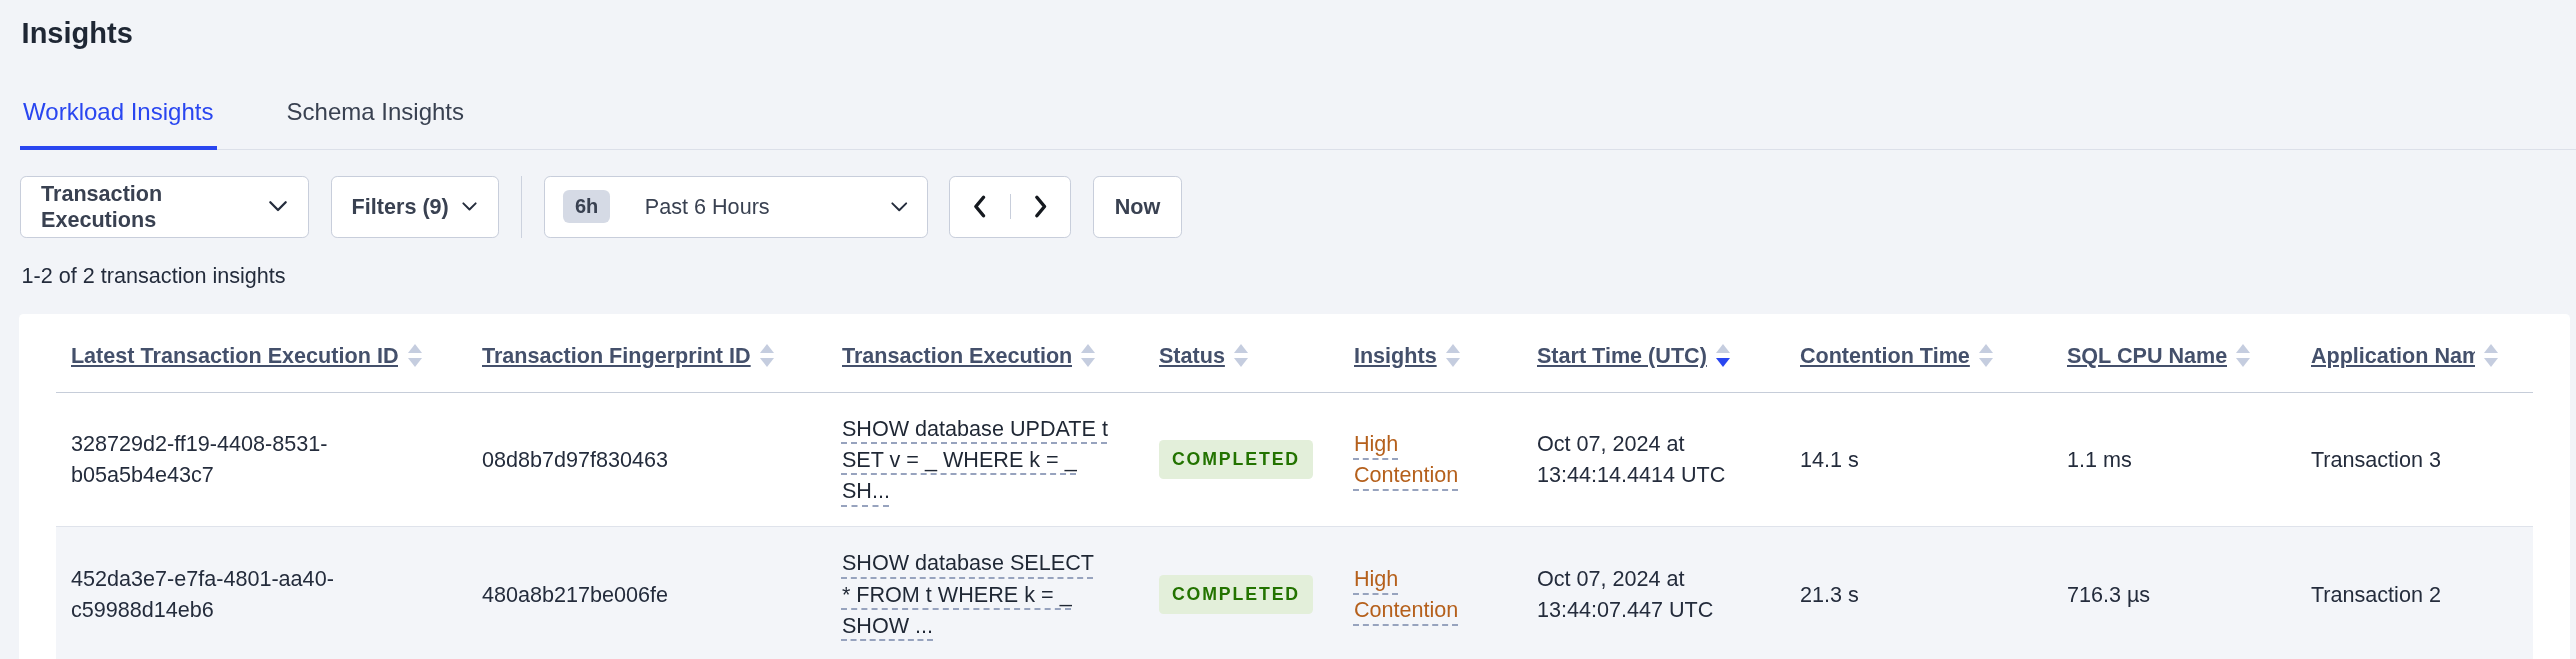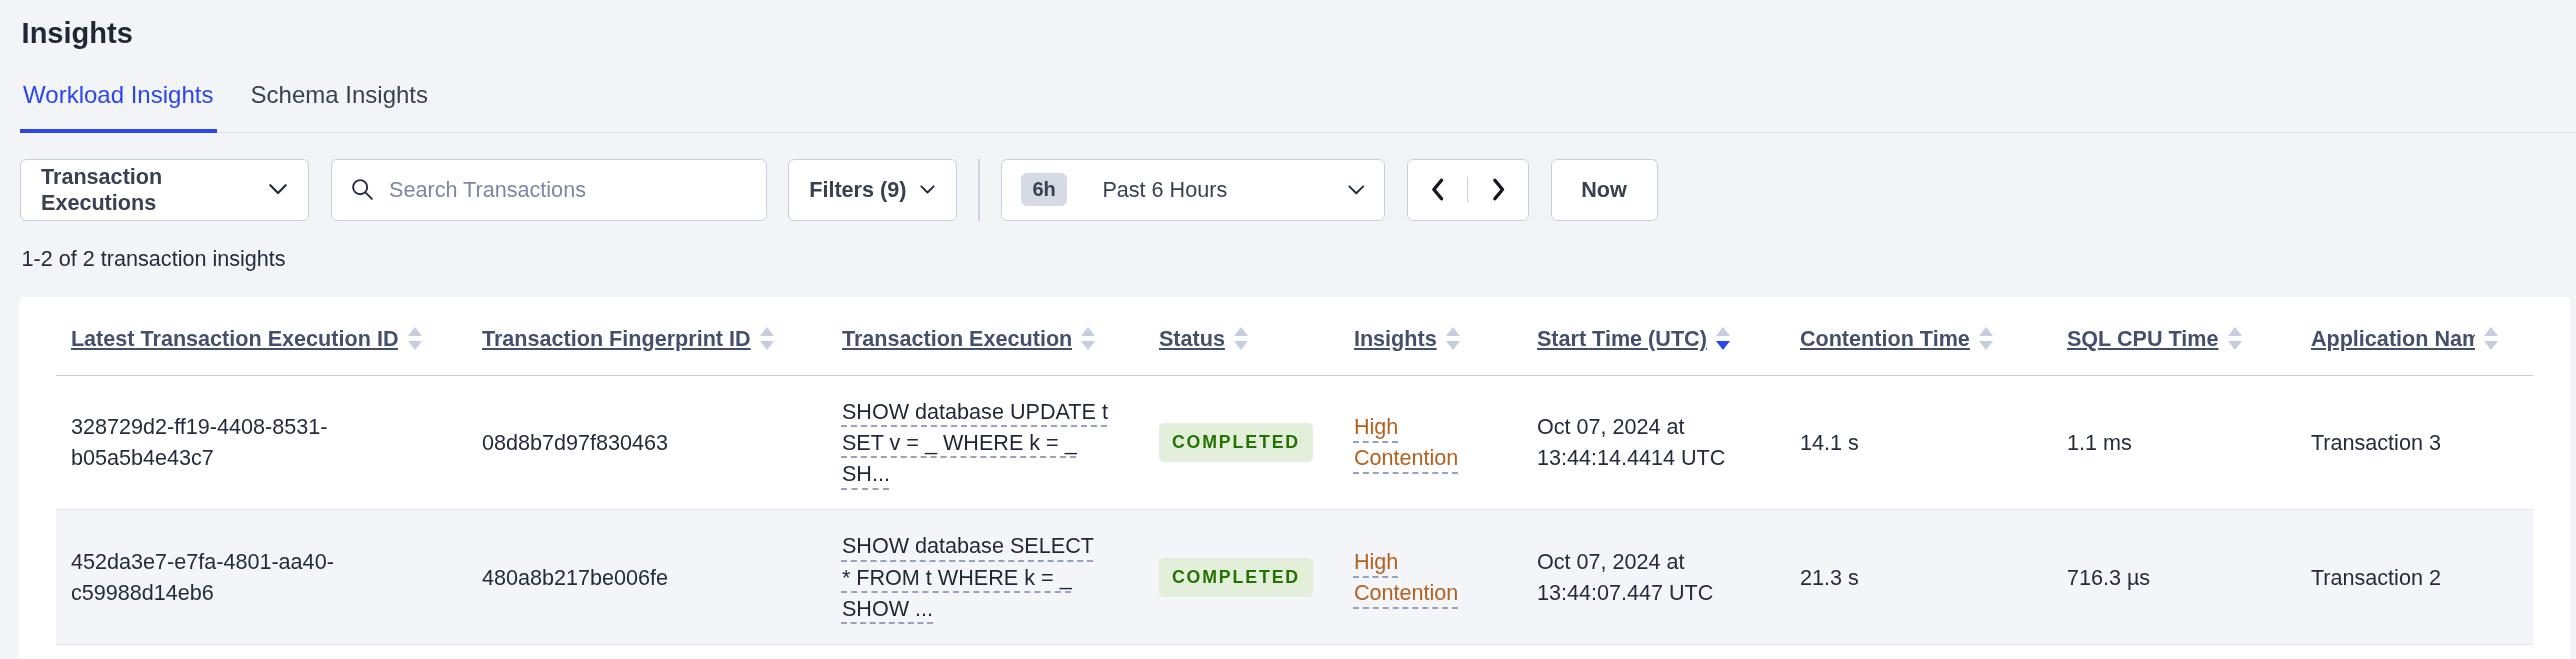--- a/index.html
+++ b/index.html
@@ -10,24 +10,24 @@
     color: #242c3c;
   }
   
   .page-title {
     margin: 17px 0 0 21.6px;
     font-size: 29px;
     font-weight: 700;
     color: #1f2734;
   }
   .tabs-bar {
-    margin: 31px 0 0 20px;
+    margin: 48px 0 0 20px;
     border-bottom: 1.5px solid #dce0e9;
     display: flex;
-    gap: 31px;
+    gap: 67px;
   }
   .tab {
     font-size: 24px;
     font-weight: 500;
     color: #394151;
     padding: 0 3.1px 20px 3.1px;
     border-bottom: 4.6px solid transparent;
     margin-bottom: -1.5px;
     cursor: pointer;
   }
@@ -66,21 +66,21 @@
     border-radius: 6.2px; padding: 5.4px 11.6px;
     font-size: 20px; font-weight: 700;
   }
   .time-picker .chevron { margin-left: auto; }
   .pager { width: 122px; display: flex; padding: 0; overflow: hidden; cursor: default; }
   .pager-btn {
     flex: 1; display: flex; align-items: center; justify-content: center;
     cursor: pointer; background: #fff; border: none;
   }
   .pager-btn.prev { border-right: 1.5px solid #c8cedb; }
-  .now-btn { width: 107px; justify-content: center; font-weight: 700; }
+  .now-btn { width: 89px; justify-content: center; font-weight: 700; }
   
   .summary { margin: 25px 0 0 21.6px; font-size: 21.6px; color: #242c3c; }
   
   .card {
     margin: 25px 6.2px 0 18.5px;
     background: #fff;
     border-radius: 4.6px 4.6px 0 0;
     padding: 0 37px;
     height: 370px;
   }
@@ -160,29 +160,20 @@
 <div class="controls">
   <div class="ctl type-dropdown">
     <span>Transaction Executions</span>
     <span class="icon">
       <svg width="20" height="12.3" viewBox="0 0 26 16">
           <polyline points="3,3 13,13 23,3" fill="none" stroke="#242c3c" stroke-width="3" stroke-linecap="round" stroke-linejoin="round"></polyline>
         </svg>
     </span>
   </div>
 
-  <div class="ctl search-box">
-    <span class="icon">
-      <svg width="25" height="25" viewBox="0 0 32 32">
-          <circle cx="13" cy="13" r="9" fill="none" stroke="#242c3c" stroke-width="2.5"></circle>
-          <line x1="20" y1="20" x2="28" y2="28" stroke="#242c3c" stroke-width="2.5" stroke-linecap="round"></line>
-        </svg>
-    </span>
-    <input type="text" value="" placeholder="Search Transactions" style="">
-  </div>
 
   <div class="ctl filters-btn">
     <span>Filters (9)</span>
     <span class="icon">
       <svg width="17" height="10.8" viewBox="0 0 22 14">
           <polyline points="3,3 11,11 19,3" fill="none" stroke="#242c3c" stroke-width="2.5" stroke-linecap="round" stroke-linejoin="round"></polyline>
         </svg>
     </span>
   </div>
 
@@ -295,21 +286,21 @@
           <span class="th-inner">
               <span class="th-label">Contention Time</span>
           <span class="sort">
                 <i class="up"></i>
                 <i class="down"></i>
               </span>
             </span>
         </th>
         <th>
           <span class="th-inner">
-              <span class="th-label">SQL CPU Time</span>
+              <span class="th-label">SQL CPU Name</span>
           <span class="sort">
                 <i class="up"></i>
                 <i class="down"></i>
               </span>
             </span>
         </th>
         <th>
           <span class="th-inner">
               <span class="th-label">Application Name</span>
           <span class="sort">

